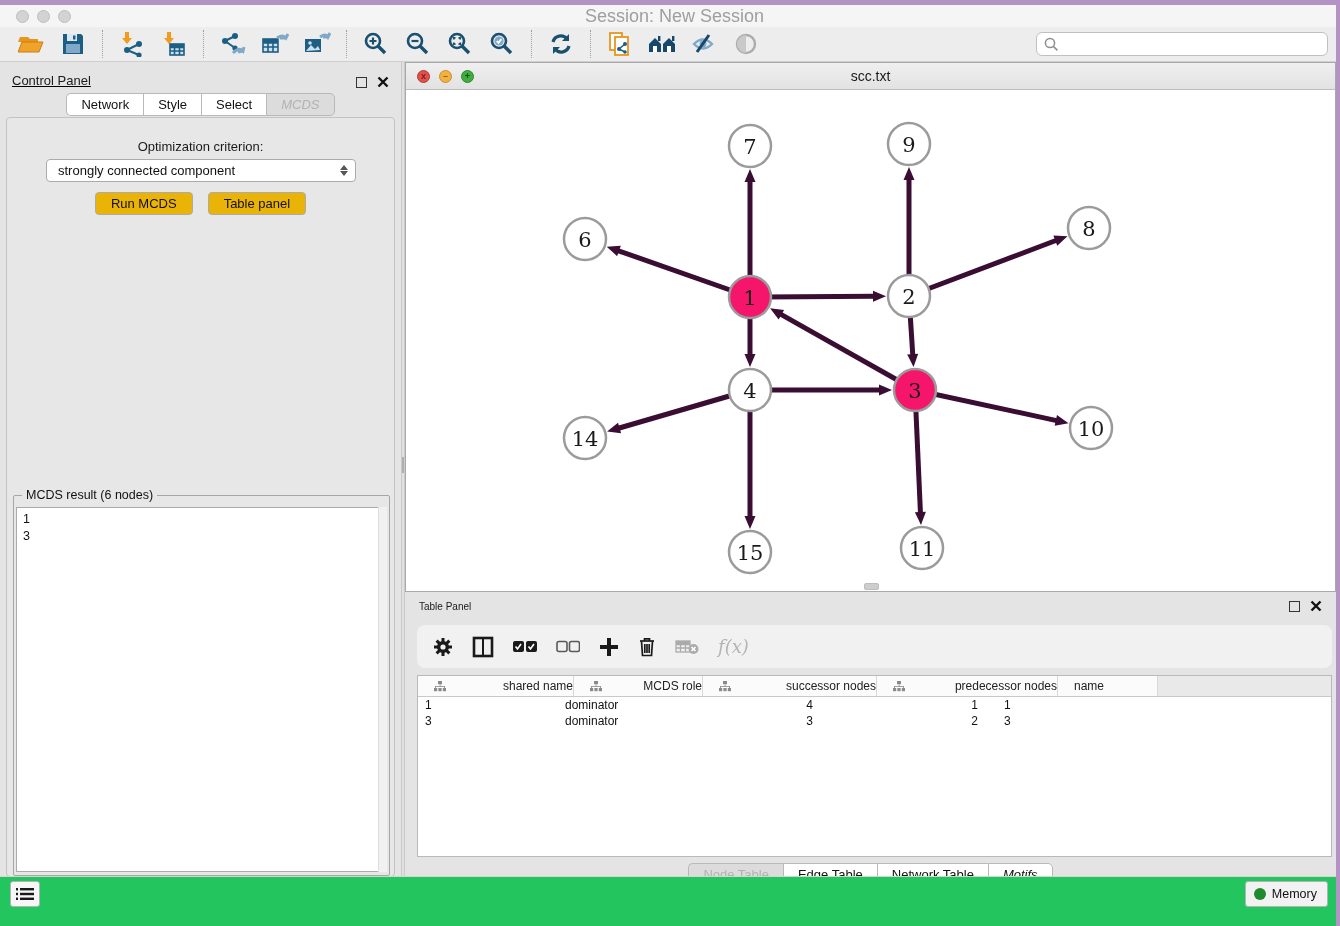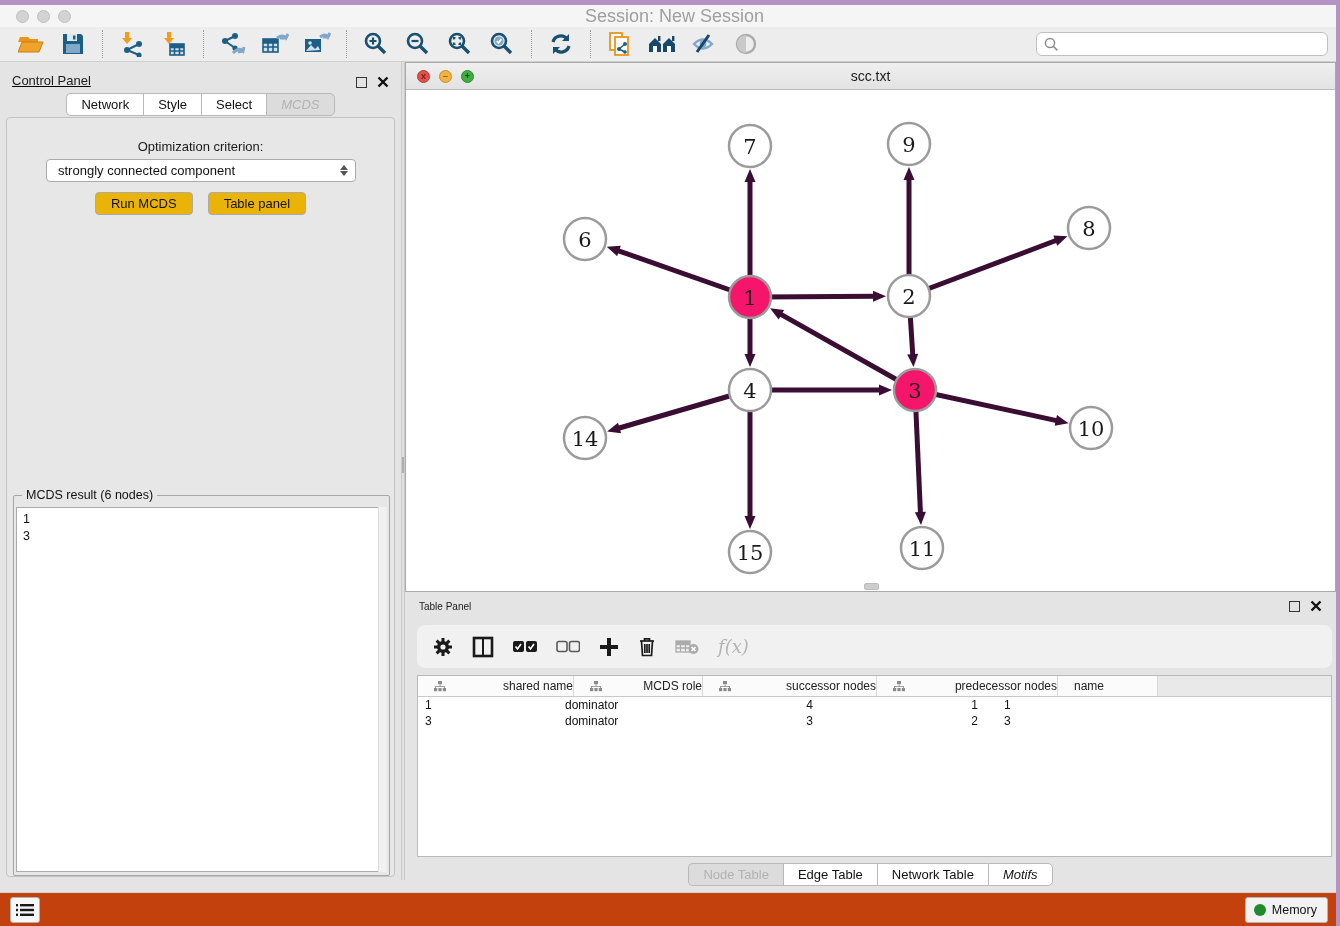--- a/index.html
+++ b/index.html
@@ -73,21 +73,21 @@
   .dt-head { display:flex; height:21px; background:#FBFBFB; border-bottom:1px solid #C9C9C9; }
   .dt-hcell { display:flex; align-items:center; justify-content:space-between; gap:7px; border-right:1px solid #D9D9D9; font-size:12px; color:#222;margin-left:16px; }
   .dt-hfill { flex:1; background:#E9E9E9; }
   .dt-row { display:flex; height:16px; align-items:center; }
   .dt-cell { overflow:hidden; white-space:nowrap; }
   .c0 { width:140px; } .c1 { width:113px; } .c2 { width:158px; } .c3 { width:165px; } .c4 { width:84px; }
   .al { padding-left:7px; text-align:left; } .ar { padding-right:16px; text-align:right; }
   .tp-tabs { position:absolute; left:0; top:271px; width:100%; display:flex; justify-content:center; }
 
   
-  .statusbar { position:absolute; left:0; bottom:0; width:1340px; height:34px; background:#c2410c; border-top:1px solid #D4D4D4; }
+  .statusbar { position:absolute; left:0; bottom:0; width:1340px; height:50px; background:#22c55e; border-top:1px solid #D4D4D4; }
   .status-list-btn { position:absolute; left:10px; top:4px; width:30px; height:26px; background:#F7F7F7; border:1px solid #B3B3B3; border-radius:3px; display:flex; align-items:center; justify-content:center; }
   .memory-btn { position:absolute; right:12px; top:4px; height:26px; padding:0 10px 0 8px; background:#F2F2F2; border:1px solid #B3B3B3; border-radius:3px; display:flex; align-items:center; gap:6px; font-size:12.5px; color:#111; }
   .mem-dot { width:12px; height:12px; border-radius:50%; background:#1F8B2C; }
 
   svg { display:block; }
 </style>
 </head>
 <body>
 
 <div class="frame-top"></div>

